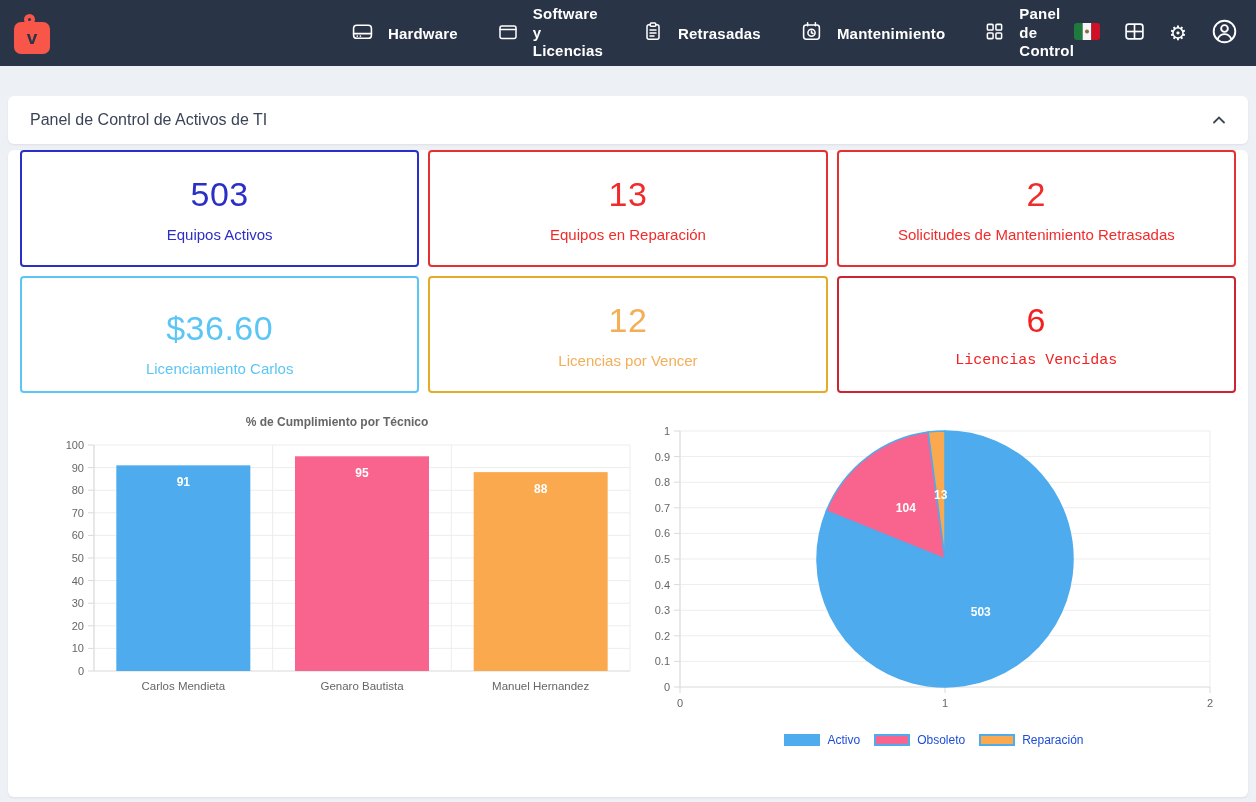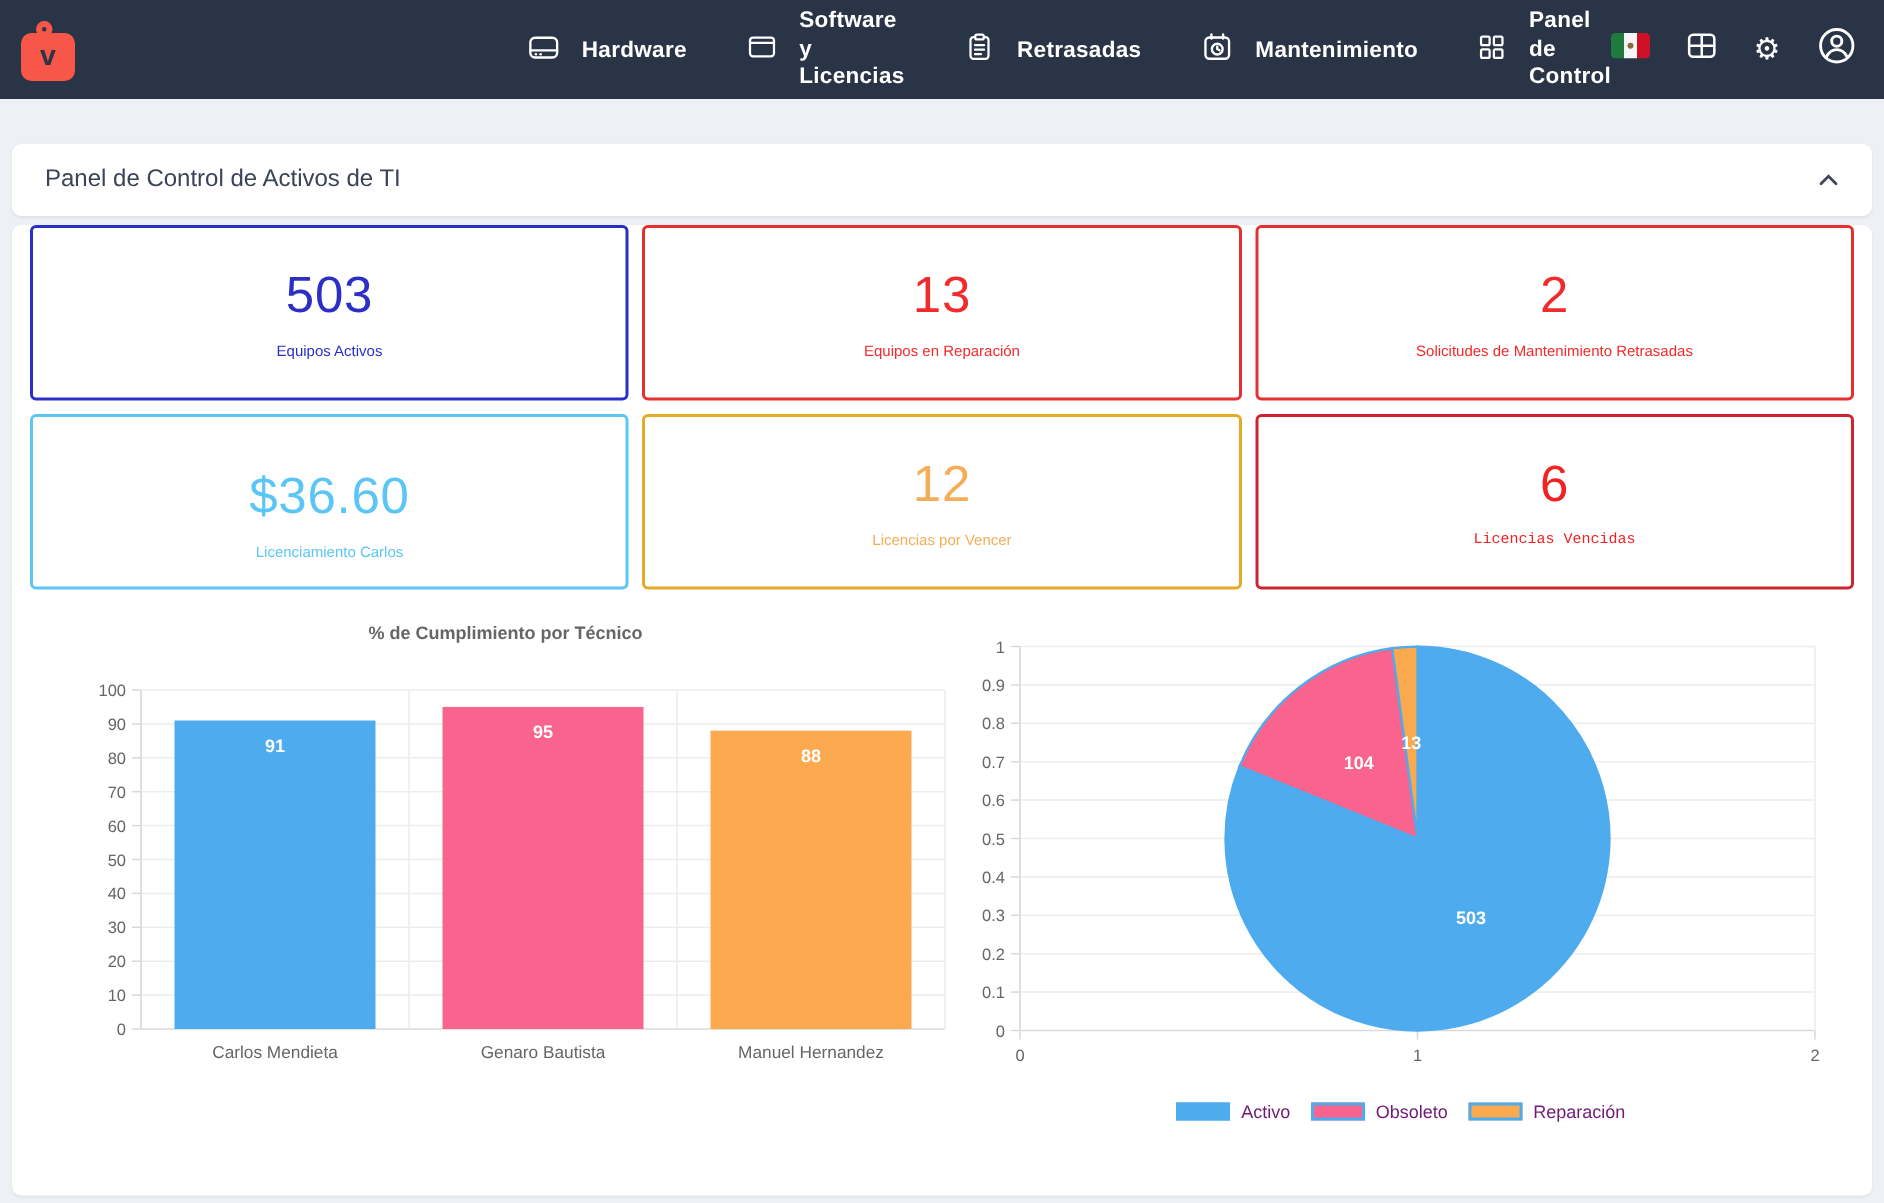--- a/index.html
+++ b/index.html
@@ -44,30 +44,30 @@
     padding:0 12px 10px 12px; height:647px;
     box-shadow:0 1px 2px rgba(40,50,70,.08);
   }
   .stats-grid { display:grid; grid-template-columns:repeat(3,1fr); gap:9px; }
   .stat-card {
     height:117px; border:2px solid #888; border-radius:4px; background:#fff;
     display:flex; flex-direction:column; align-items:center; justify-content:center;
     gap:12px; cursor:pointer;
   }
   .stat-value { font-size:34px; font-weight:500; letter-spacing:.5px; }
-  .stat-label { font-size:10px; }
+  .stat-label { font-size:15px; }
   
   .charts-row { display:flex; margin-top:22px; padding:0 8px 0 16px; justify-content:space-between; }
-  .chart-title { text-align:center; font-size:12px; font-weight:bold; color:#666; margin-bottom:19px; }
+  .chart-title { text-align:center; font-size:12px; font-weight:bold; color:#666; margin-bottom:4px; }
   .bar-wrap { width:602px; }
   .pie-wrap { width:588px; }
   .pie-legend { display:flex; justify-content:center; gap:14px; margin-top:14px; }
   .legend-item { display:flex; align-items:center; gap:7px; cursor:pointer; }
   .legend-swatch { width:36px; height:12px; display:inline-block; }
-  .legend-label { font-size:12px; color:#701a75; }
+  .legend-label { font-size:12px; color:#1d4ed8; }
   svg text { font-family:"Liberation Sans", sans-serif; }
 </style>
 </head>
 <body>
 
 <header class="navbar">
   <div class="logo">
     <span class="handle"></span>
     <span class="bagbody">v</span>
   </div>

